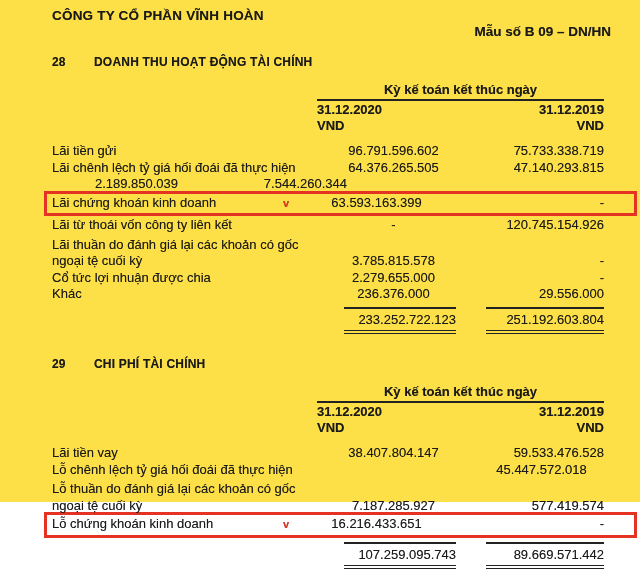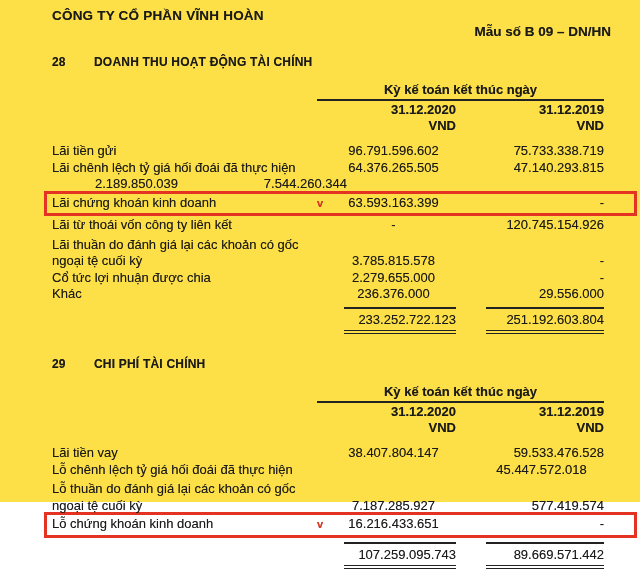--- a/index.html
+++ b/index.html
@@ -19,36 +19,36 @@
   .form-no { font-weight: 700; font-size: 13.5px; line-height: 16px; text-align: right; margin: 0 -7px 0 0; }
 
   .fin-section + .fin-section { margin-top: 22px; }
   .sec-heading { display: flex; margin-top: 14px; font-weight: 700; font-size: 12px; line-height: 16px; letter-spacing: .2px; }
   .sec-num { width: 42px; flex: none; }
 
   .period-block { width: 287px; margin-left: auto; margin-top: 12px; font-weight: 700; font-size: 13px; }
   .period-title { text-align: center; line-height: 15px; padding-bottom: 2px; border-bottom: 2px solid #222; }
   .period-dates, .period-vnd { display: flex; line-height: 15.5px; }
   .period-dates { margin-top: 1px; }
-  .c2020 { width: 139px; flex: none; text-align: right; }
+  .c2020 { width: 139px; flex: none; text-align: left; }
   .c2019 { flex: 1; text-align: right; }
 
   .rows { margin-top: 10px; }
   .row { display: flex; align-items: flex-end; font-size: 13px; line-height: 16.5px; }
   .row .lbl { flex: 1; padding-right: 4px; }
   .row .mark { width: 22px; flex: none; text-align: center; color: var(--hl); font-size: 11px; font-weight: 700; }
   .row .v2020 { width: 125px; flex: none; text-align: center; }
   .row .v2019 { width: 148px; flex: none; text-align: right; }
   .row.tall { margin-top: 3px; }
   .row.highlight {
     border: 3px solid var(--hl);
     margin-left: -8px;  padding-left: 5px;
     margin-right: -33px; padding-right: 30px;
     padding-top: 1px; padding-bottom: 2px;
-    margin-top: -2px; margin-bottom: 1px;
+    margin-top: -2px; margin-bottom: 1px; gap: 17px;
   }
 
   .totals { display: flex; justify-content: flex-end; margin-top: 4px; font-size: 13px; }
   .tcell {
     text-align: right; line-height: 16.5px;
     border-top: 2px solid #222; border-bottom: 4px double #222;
     padding: 3px 0 2px;
   }
   .t2020 { width: 112px; }
   .t2019 { width: 118px; margin-left: 30px; }

